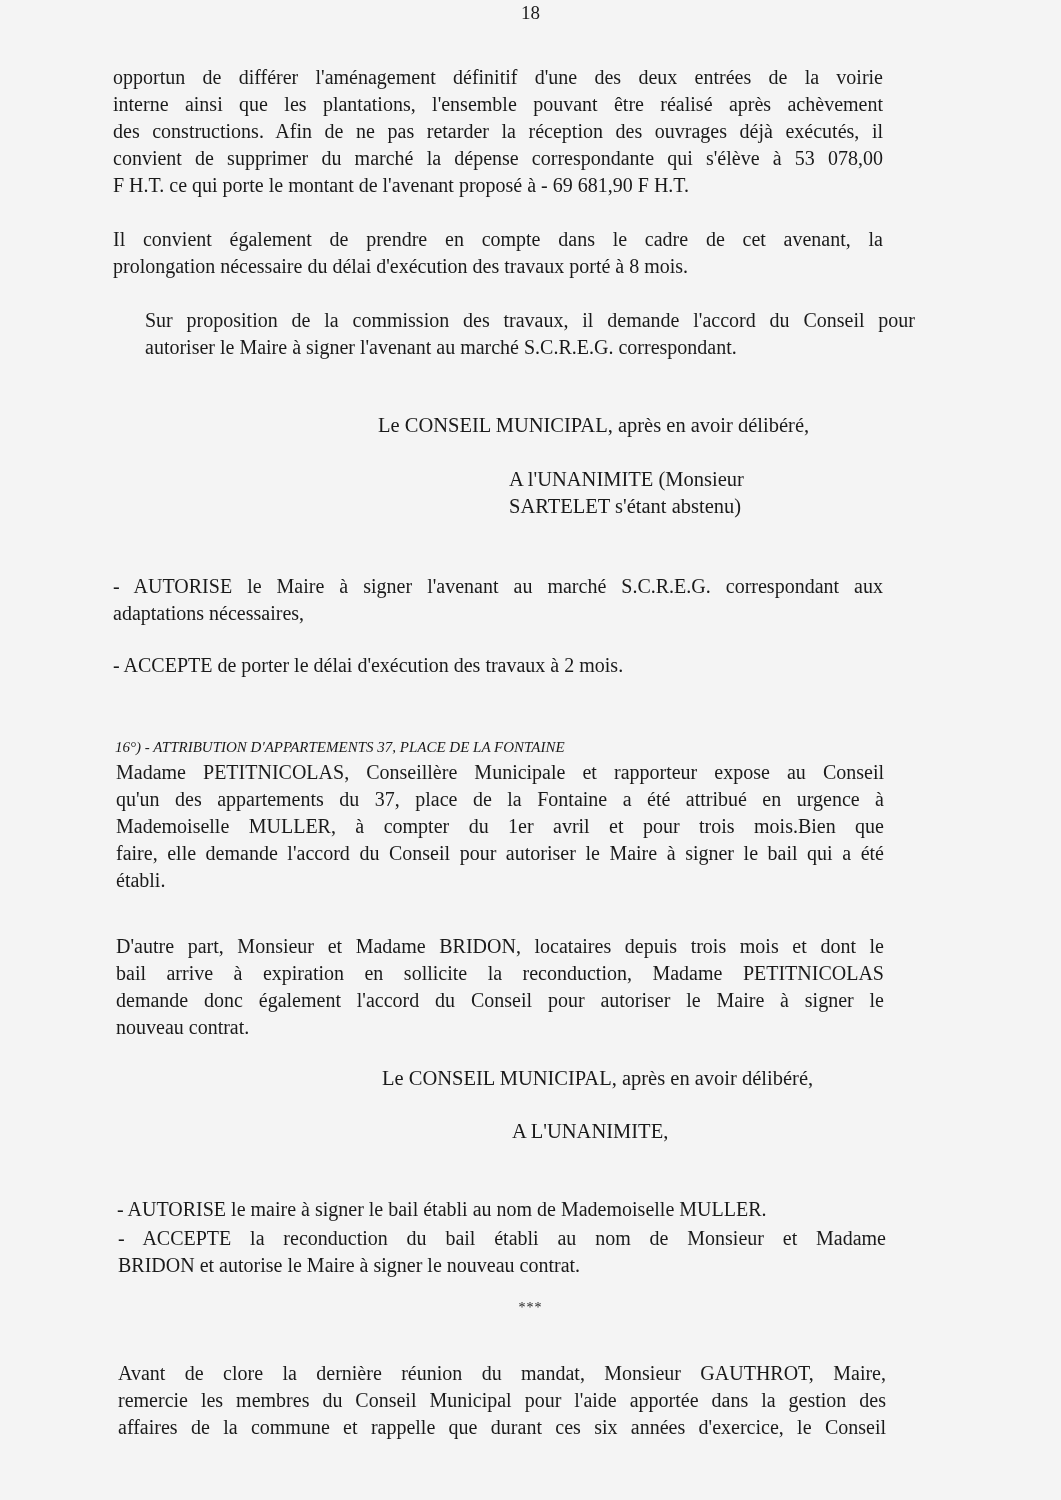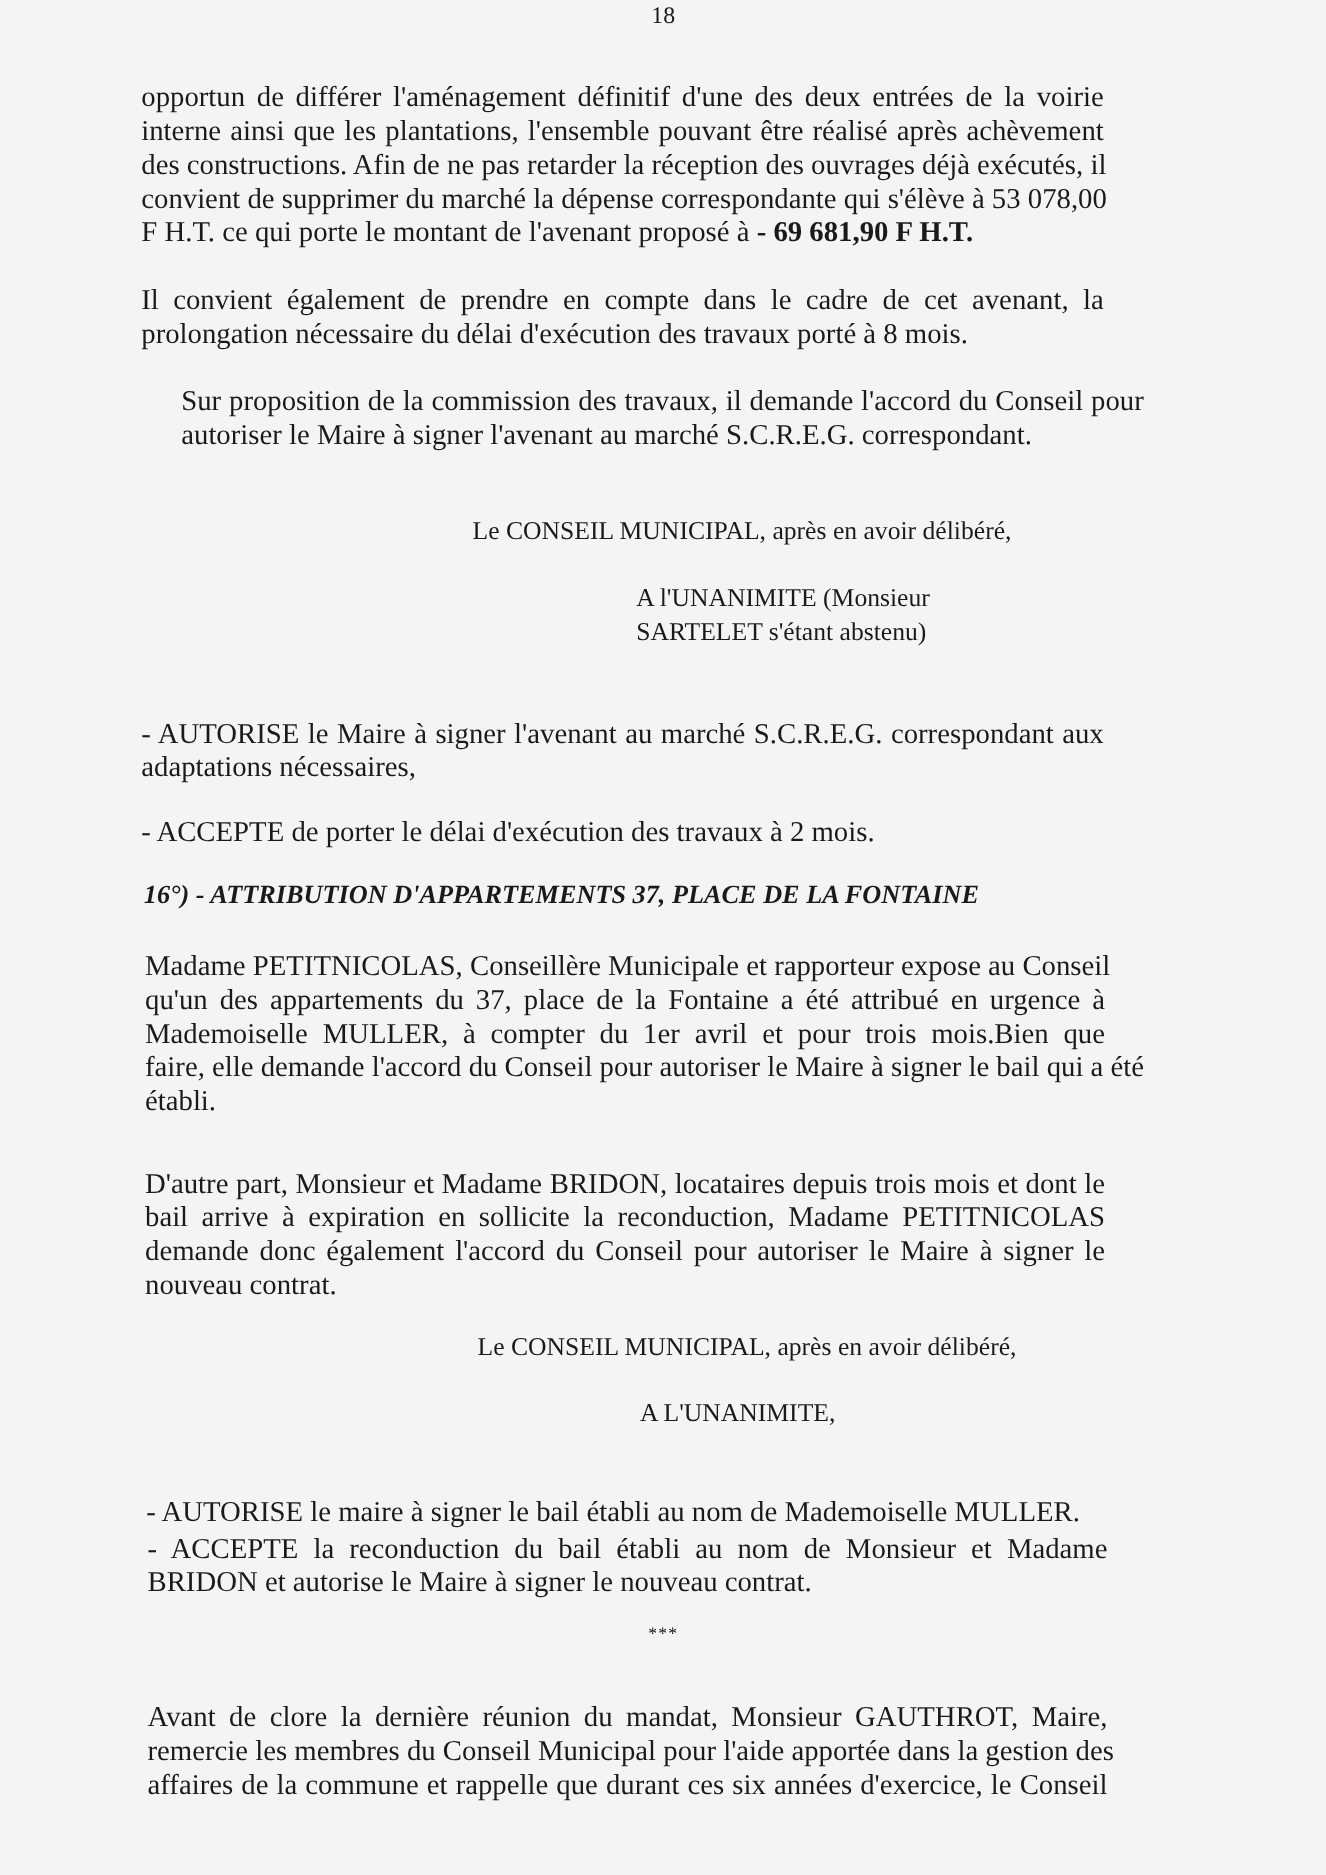--- a/index.html
+++ b/index.html
@@ -8,27 +8,27 @@
     background: #f4f4f4;
     font-family: "Liberation Serif", serif;
     color: #1a1a1a;
     position: relative;
     overflow: hidden;
   }
   .page-number {
     position: absolute; top: 2px; left: 0; width: 1061px;
     text-align: center; font-size: 19px;
   }
-  .block { position: absolute; left: 113px; width: 770px; font-size: 23px; line-height: 27px; }
+  .block { position: absolute; left: 113px; width: 770px; font-size: 20px; line-height: 27px; }
   .line { display: block; text-align: justify; text-align-last: justify; white-space: nowrap; }
   .line.last { text-align-last: left; }
-  .bold { font-weight: bold; }
+  .bold { font-weight: normal; }
   .heading {
-    position: absolute; left: 115px; top: 703px;
-    font-size: 21px; font-weight: bold; font-style: italic;
+    position: absolute; left: 115px; top: 739px;
+    font-size: 15px; font-weight: normal; font-style: italic;
   }
   .decision { position: absolute; font-size: 20.5px; line-height: 27px; }
   .stars { position: absolute; left: 0; width: 1061px; text-align: center; top: 1300px; font-size: 14px; letter-spacing: 1px; }
 </style>
 </head>
 <body>
 
 <div class="page-number">18</div>
 
 <div class="block" style="top:64px;">

